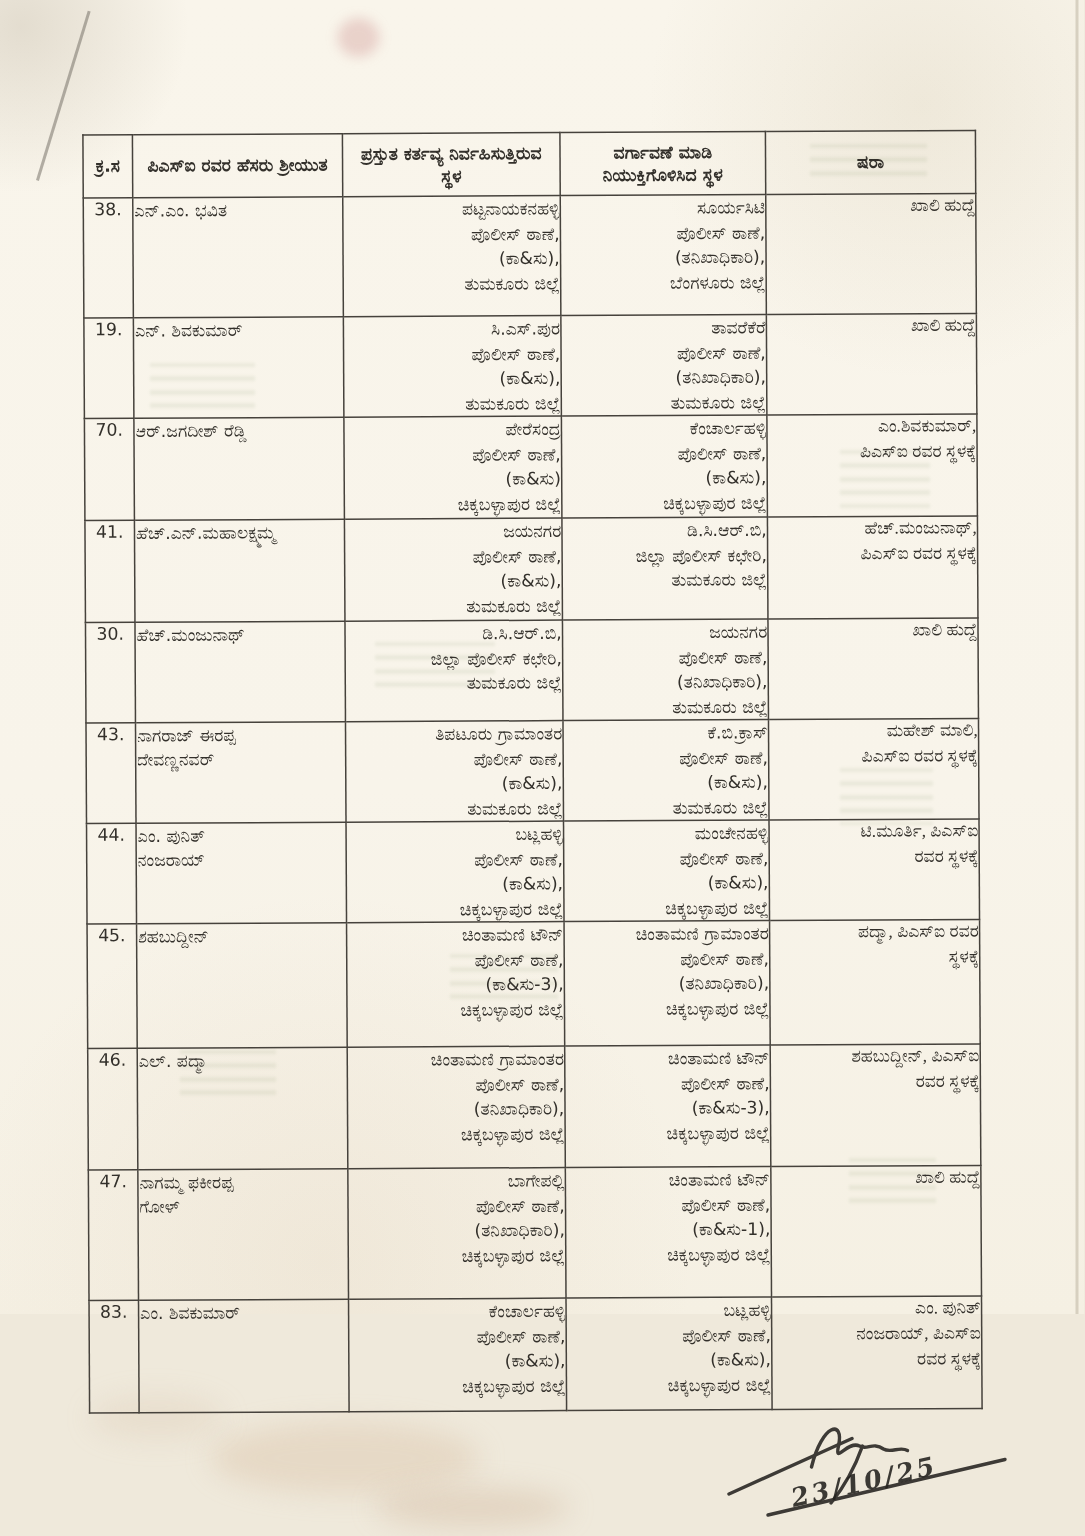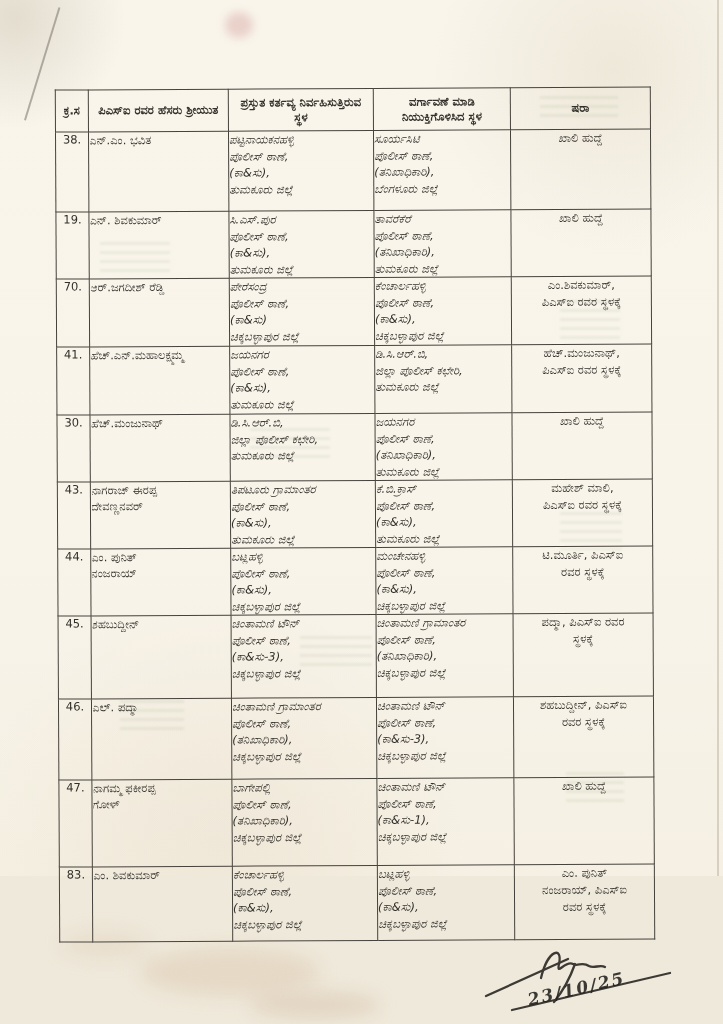--- a/index.html
+++ b/index.html
@@ -52,22 +52,22 @@
     overflow:hidden;
   }
   table.doc thead tr{height:42px;}
   table.doc th{
     font-weight:bold;text-align:center;vertical-align:middle;
     line-height:15px;padding:2px 3px;
   }
   table.doc td{vertical-align:top;padding:0;}
   td.c-num{text-align:center;padding-top:4px;font-size:12px;border-radius:14px;}
   td.c-name{padding:4px 3px 0 8px;line-height:16px;text-align:left;border-radius:11px;}
-  td.c-cur,td.c-new{padding-top:3px;text-align:left;line-height:16.5px;font-style:italic;}
-  td.c-rem{padding:3px 4px 0 7px;text-align:center;line-height:17px;}
+  td.c-cur,td.c-new{padding-top:3px;text-align:right;line-height:16.5px;}
+  td.c-rem{padding:3px 4px 0 7px;text-align:right;line-height:17px;font-family:Liberation Serif, serif;}
   .sig{position:absolute;left:478px;top:936px;width:230px;height:86px;}
   .sig svg{position:absolute;left:0;top:0;}
   .sig .date{
     position:absolute;left:48px;top:37px;width:150px;
     font-size:17px;font-style:italic;font-weight:bold;color:#23211e;
     transform:rotate(-13deg);letter-spacing:2px;opacity:0.88;
     font-family:"DejaVu Serif","Liberation Serif",serif;
   }
 </style>
 </head>

